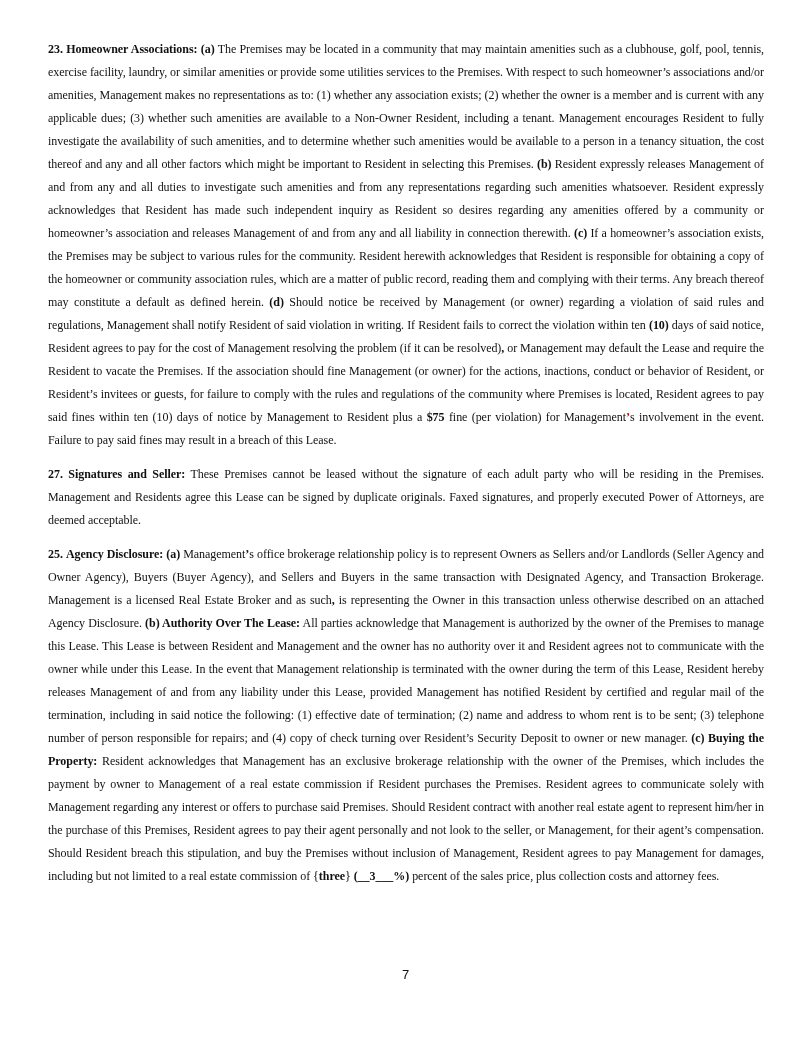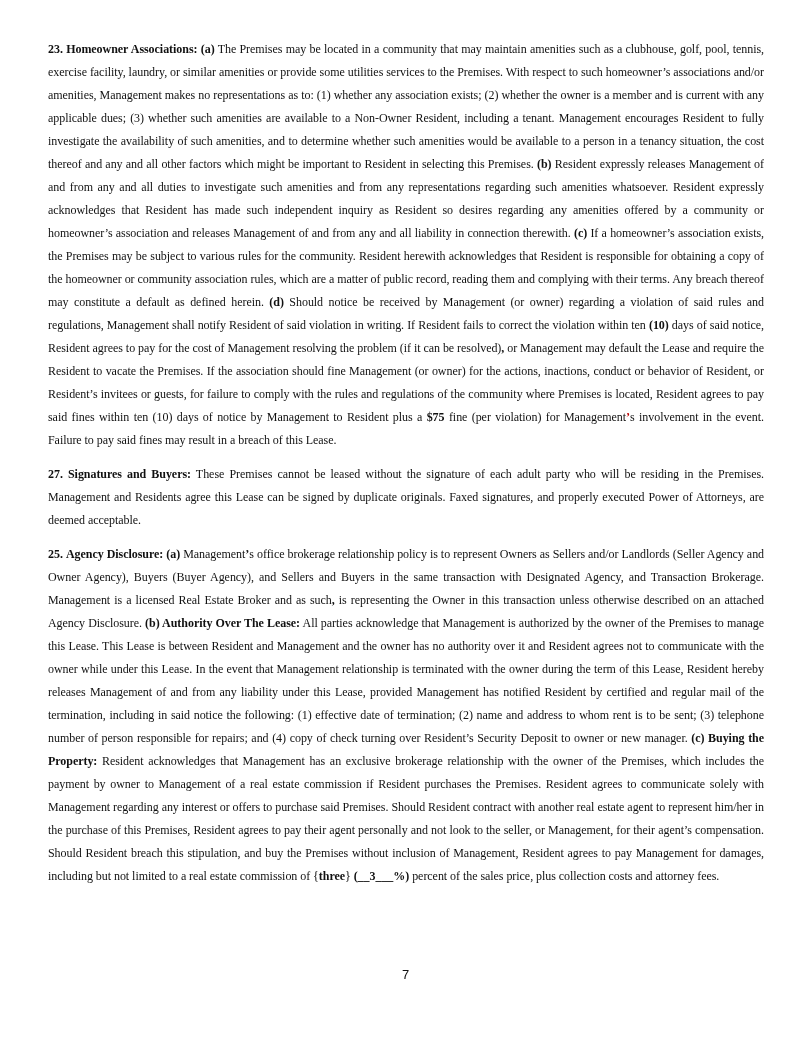--- a/index.html
+++ b/index.html
@@ -41,19 +41,19 @@
       color: #111111;
     }
   </style>
 </head>
 <body>
 
 <div class="page">
 
   <p class="section"><b>23.</b> <b>Homeowner Associations:</b> <b>(a)</b><span> The Premises may be located in a community that may maintain amenities such as a clubhouse, golf, pool, tennis, exercise facility, laundry, or similar amenities or provide some utilities services to the Premises. With respect to such homeowner’s associations and/or amenities, Management makes no representations as to: (1) whether any association exists; (2) whether the owner is a member and is current with any applicable dues; (3) whether such amenities are available to a Non-Owner Resident, including a tenant. Management encourages Resident to fully investigate the availability of such amenities, and to determine whether such amenities would be available to a person in a tenancy situation, the cost thereof and any and all other factors which might be important to Resident in selecting this Premises. </span><b>(b)</b><span> Resident expressly releases Management of and from any and all duties to investigate such amenities and from any representations regarding such amenities whatsoever. Resident expressly acknowledges that Resident has made such independent inquiry as Resident so desires regarding any amenities offered by a community or homeowner’s association and releases Management of and from any and all liability in connection therewith. </span><b>(c)</b><span> If a homeowner’s association exists, the Premises may be subject to various rules for the community. Resident herewith acknowledges that Resident is responsible for obtaining a copy of the homeowner or community association rules, which are a matter of public record, reading them and complying with their terms. Any breach thereof may constitute a default as defined herein. </span><b>(d)</b><span> Should notice be received by Management (or owner) regarding a violation of said rules and regulations, Management shall notify Resident of said violation in writing. If Resident fails to correct the violation within ten </span><b>(10)</b><span> days of said notice, Resident agrees to pay for the cost of Management resolving the problem (if it can be resolved)</span><b>,</b><span> or Management may default the Lease and require the Resident to vacate the Premises. If the association should fine Management (or owner) for the actions, inactions, conduct or behavior of Resident, or Resident’s invitees or guests, for failure to comply with the rules and regulations of the community where Premises is located, Resident agrees to pay said fines within ten (10) days of notice by Management to Resident plus a </span><b>$75</b><span> fine (per violation) for Management</span><span class="red-mark">’</span><span>s involvement in the event.   Failure to pay said fines may result in a breach of this Lease.</span></p>
 
-  <p class="section"><b>27.</b> <b>Signatures and Buyers:</b><span> These Premises cannot be leased without the signature of each adult party who will be residing in the Premises. Management and Residents agree this Lease can be signed by duplicate originals. Faxed signatures, and properly executed Power of Attorneys, are deemed acceptable.</span></p>
+  <p class="section"><b>27.</b> <b>Signatures and Seller:</b><span> These Premises cannot be leased without the signature of each adult party who will be residing in the Premises. Management and Residents agree this Lease can be signed by duplicate originals. Faxed signatures, and properly executed Power of Attorneys, are deemed acceptable.</span></p>
 
   <p class="section"><b>25.</b> <b>Agency Disclosure:</b> <b>(a)</b><span> Management</span><b>’</b><span>s office brokerage relationship policy is to represent Owners as Sellers and/or Landlords (Seller Agency and Owner Agency), Buyers (Buyer Agency), and Sellers and Buyers in the same transaction with Designated Agency, and Transaction Brokerage.   Management is a licensed Real Estate Broker and as such</span><b>,</b><span> is representing the Owner in this transaction unless otherwise described on an attached Agency Disclosure.   </span><b>(b) Authority Over The Lease:</b><span> All parties acknowledge that Management is authorized by the owner of the Premises to manage this Lease. This Lease is between Resident and Management and the owner has no authority over it and Resident agrees not to communicate with the owner while under this Lease. In the event that Management relationship is terminated with the owner during the term of this Lease, Resident hereby releases Management of and from any liability under this Lease, provided Management has notified Resident by certified and regular mail of the termination, including in said notice the following: (1) effective date of termination; (2) name and address to whom rent is to be sent; (3) telephone number of person responsible for repairs; and (4) copy of check turning over Resident’s Security Deposit to owner or new manager. </span><b>(c) Buying the Property:</b><span>   Resident acknowledges that Management has an exclusive brokerage relationship with the owner of the Premises, which includes the payment by owner to Management of a real estate commission if Resident purchases the Premises. Resident agrees to communicate solely with Management regarding any interest or offers to purchase said Premises. Should Resident contract with another real estate agent to represent him/her in the purchase of this Premises, Resident agrees to pay their agent personally and not look to the seller, or Management, for their agent’s compensation. Should Resident breach this stipulation, and buy the Premises without inclusion of Management, Resident agrees to pay Management for damages, including but not limited to a real estate commission of {</span><b>three</b><span>} </span><b>(__3___%)</b><span> percent of the sales price, plus collection costs and attorney fees.</span></p>
 
 </div>
 
 <div class="page-number">7</div>
 
 </body></html>

